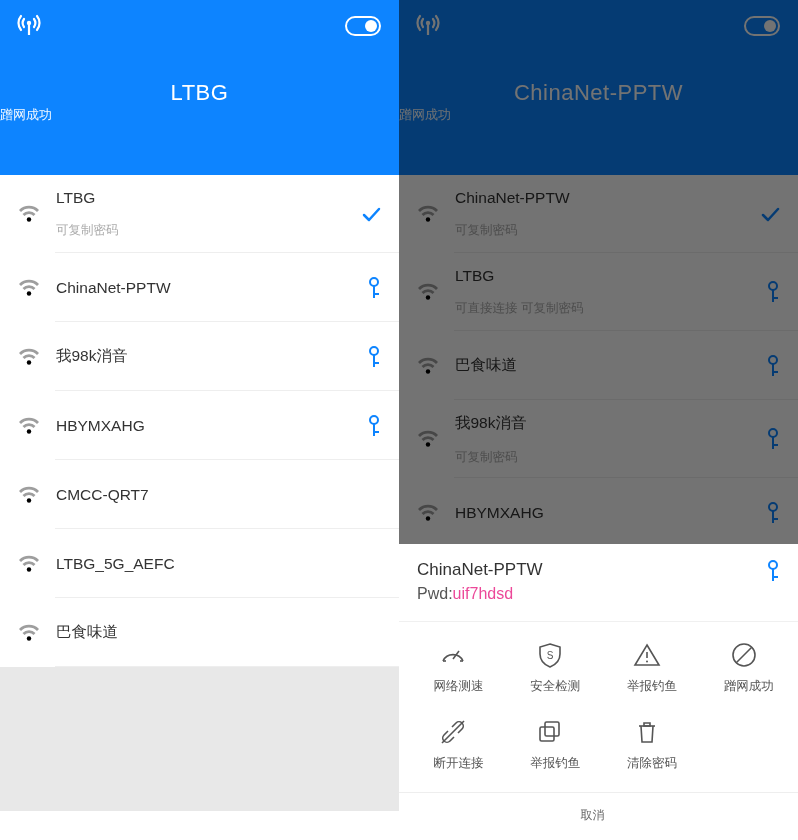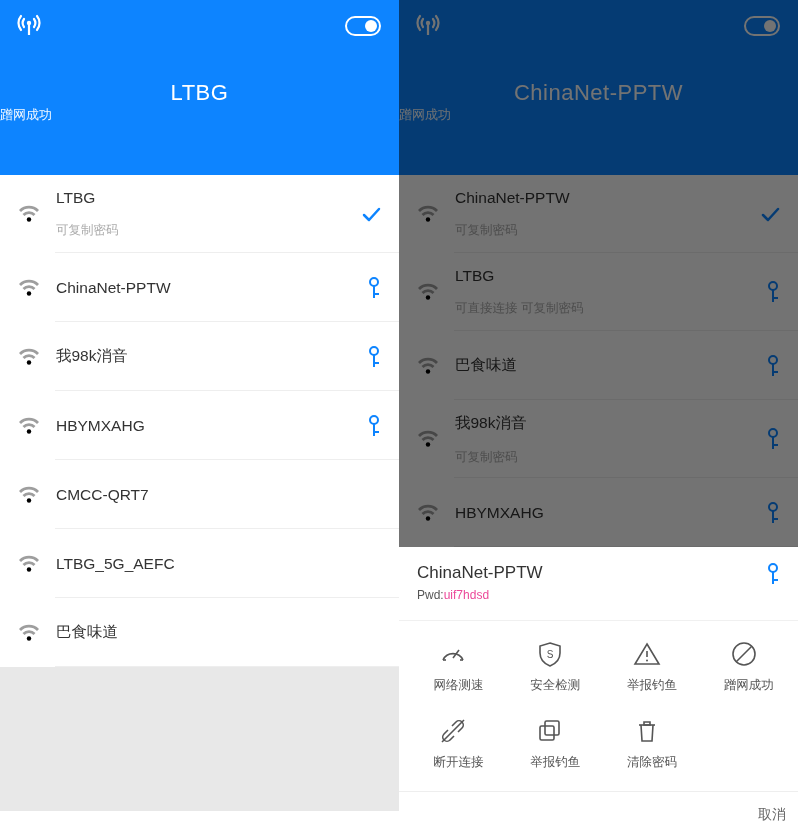--- a/index.html
+++ b/index.html
@@ -26,28 +26,28 @@
     .key-icon { width: 14px; height: 22px; }
     .bottom-gray { height: 144px; background: #e8e8e8; }
 
     
     .overlay-base { position: absolute; inset: 0; }
     .dim { position: absolute; inset: 0; background: rgba(0,0,0,0.55); }
     .sheet { position: absolute; left: 0; right: 0; bottom: 0; background: #fff; }
     .sheet-header { padding: 16px 18px 18px 18px; display: flex; align-items: flex-start; border-bottom: 1px solid #f0f0f0; }
     .sheet-hdr-text { flex: 1; }
     .sheet-title { font-size: 17px; color: #333; margin-bottom: 5px; }
-    .sheet-pwd-row { font-size: 12px; color: #555; display: flex; }
+    .sheet-pwd-row { font-size: 16px; color: #555; display: flex; }
     .sheet-pwd-val { color: #ec4899; }
     .sheet-grid { display: grid; grid-template-columns: repeat(4, 1fr); padding: 18px 6px 20px 6px; row-gap: 22px; border-bottom: 1px solid #eee; }
     .grid-item { display: flex; flex-direction: column; align-items: center; }
     .grid-icon { width: 30px; height: 30px; display: flex; align-items: center; justify-content: center; margin-bottom: 8px; }
     .grid-icon svg { width: 28px; height: 28px; }
     .grid-label { font-size: 12.5px; color: #555; margin-left: 10px; }
-    .cancel { text-align: right; padding: 14px 12px 16px 0; font-size: 14px; color: #666; }
+    .cancel { text-align: center; padding: 14px 12px 16px 0; font-size: 12px; color: #666; }
 
     
     .stroke-icon { stroke: #555; stroke-width: 1.6; fill: none; }
   </style>
 </head>
 <body>
 
 <div class="panel">
   <div class="header">
     <div class="header-top">

